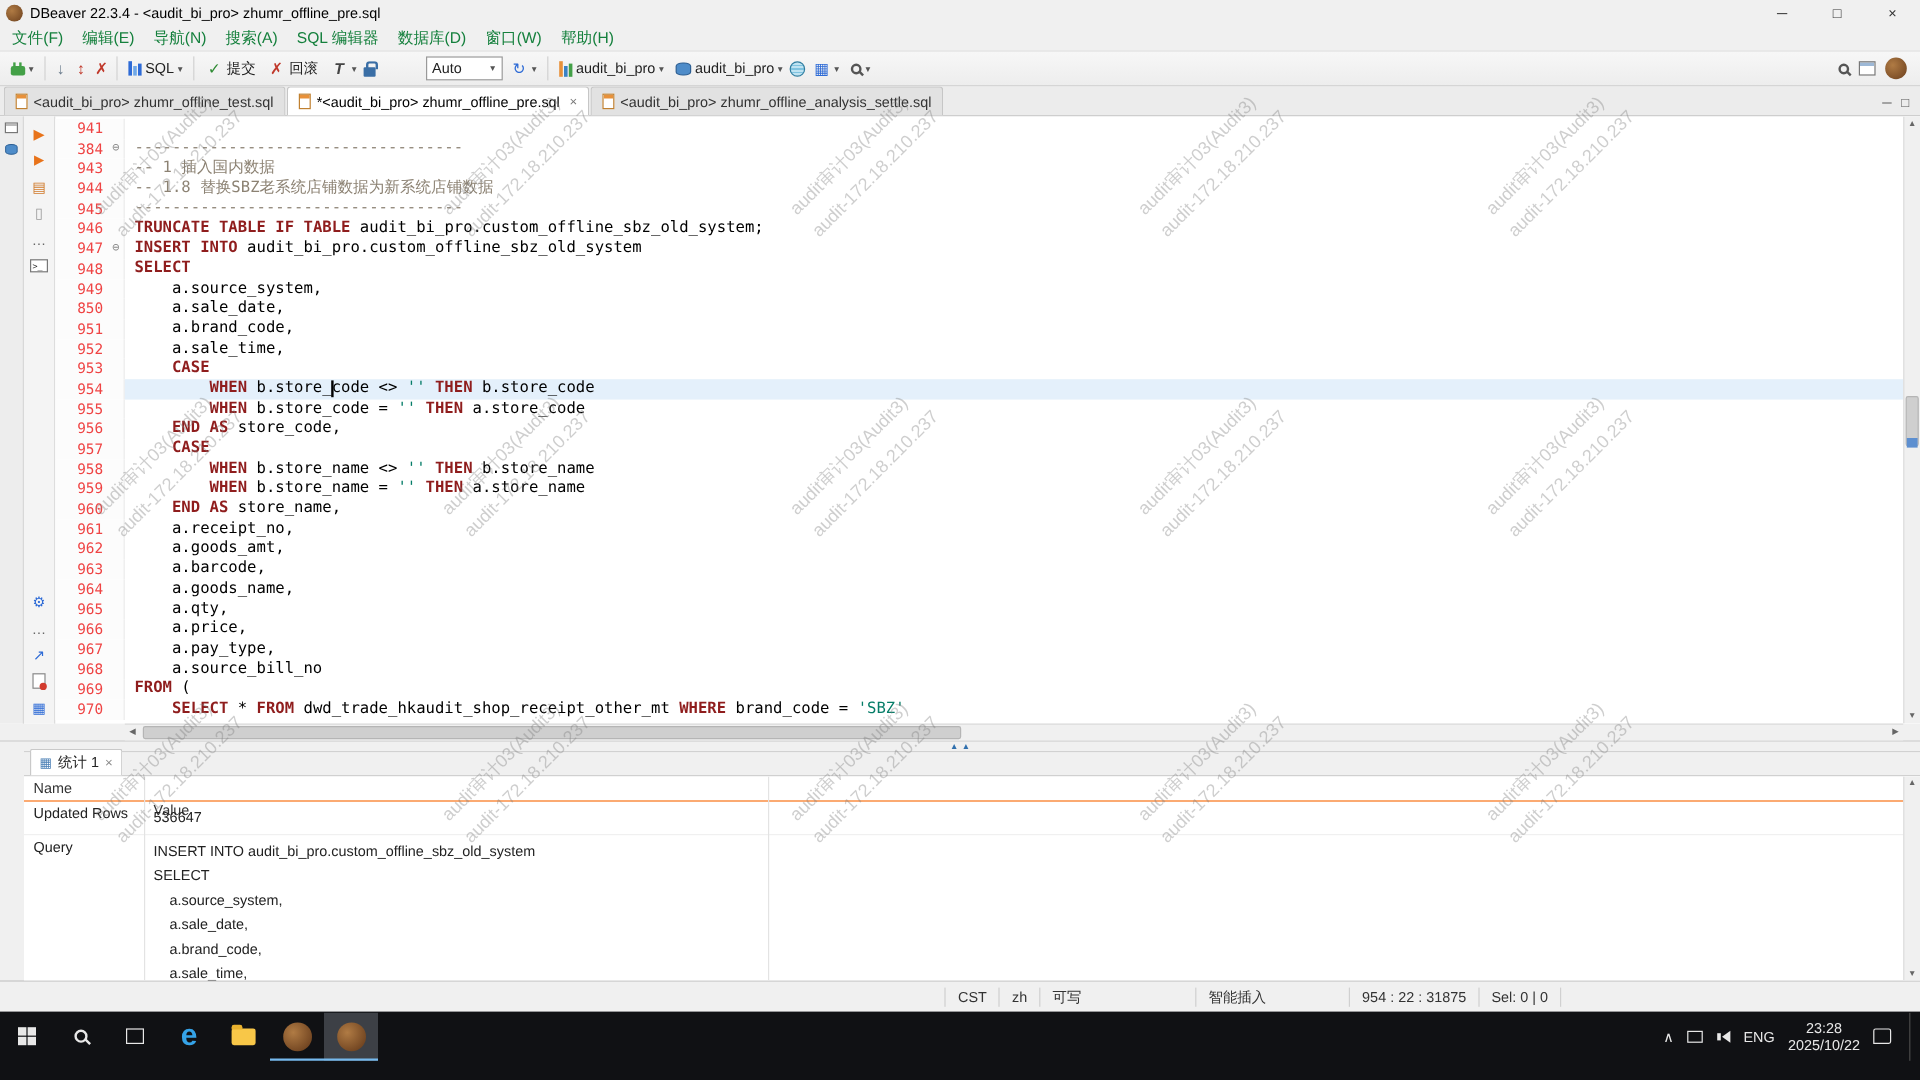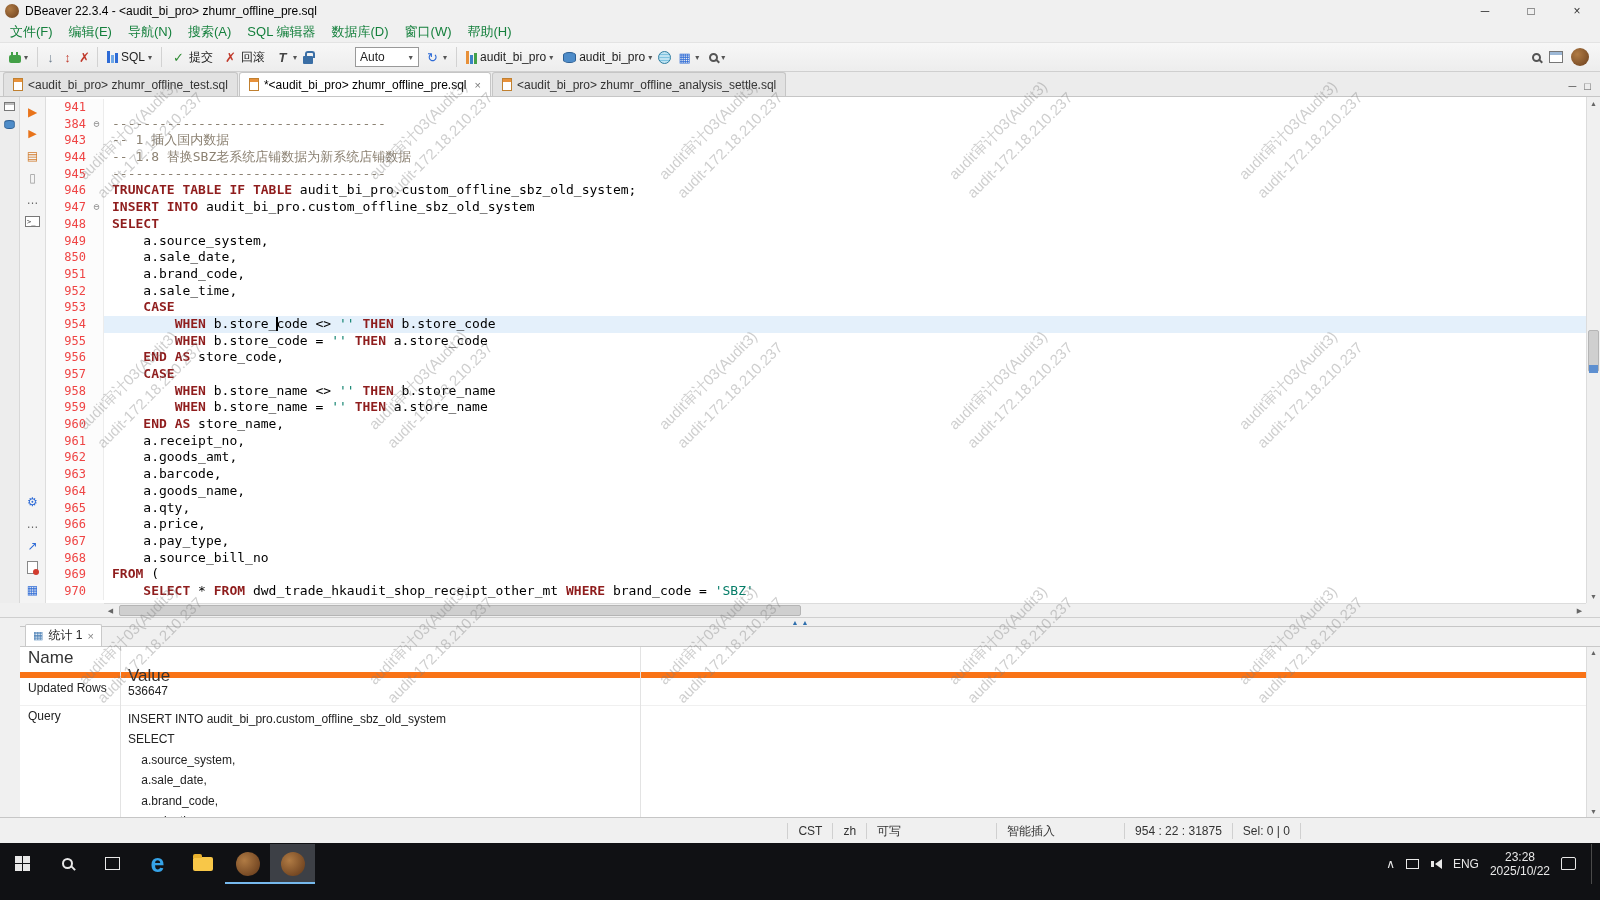--- a/index.html
+++ b/index.html
@@ -102,21 +102,21 @@
   
   .stats { height:191px; margin-left:20px; background:#fff; border-top:1px solid #c6c6c6; }
   .stats-tabrow { height:20px; background:#f0f0f0; display:flex; align-items:flex-end; border-bottom:1px solid #c9c9c9; }
   .stats-tab { display:flex; align-items:center; gap:5px; background:#fff; border:1px solid #c9c9c9; border-bottom:none;
     padding:2px 7px; font-size:12px; margin-left:5px; border-radius:2px 2px 0 0; }
   .stats-tab .grid-ico { color:#4a7fb5; font-size:11px; }
   .stats-tab .close { color:#888; font-size:11px; }
   .stats-table { position:relative; height:170px; background:#fff; overflow:hidden; }
   .colline { position:absolute; top:0; bottom:0; width:1px; background:#e3e3e3; }
   .colline.c1 { left:100px; } .colline.c2 { left:620px; }
-  .stats-header { display:flex; height:31px; line-height:21px; font-size:17px; color:#333; border-bottom:6px solid #f97316; }
+  .stats-header { display:flex; height:21px; line-height:21px; font-size:12px; color:#333; border-bottom:1px solid #f97316; }
   .sh-name { width:100px; padding-left:8px; }
   .sh-value { width:520px; padding-left:8px;margin-top:18px; }
   .stats-row { display:flex; font-size:12px; border-bottom:1px solid #f0f0f0; }
   .stats-cell.name { width:100px; padding:3px 0 3px 8px; flex:none; }
   .stats-cell.value { width:520px; padding:3px 0 3px 8px; white-space:pre; line-height:20.5px; flex:none; }
   .stats-vscroll { position:absolute; right:0; top:0; bottom:0; width:14px; background:#f0f0f0; border-left:1px solid #dcdcdc; }
   .stats-vscroll .arr { position:absolute; left:0; width:13px; text-align:center; font-size:7px; color:#666; }
   .stats-vscroll .arr.top { top:2px; } .stats-vscroll .arr.bot { bottom:2px; }
 
   

